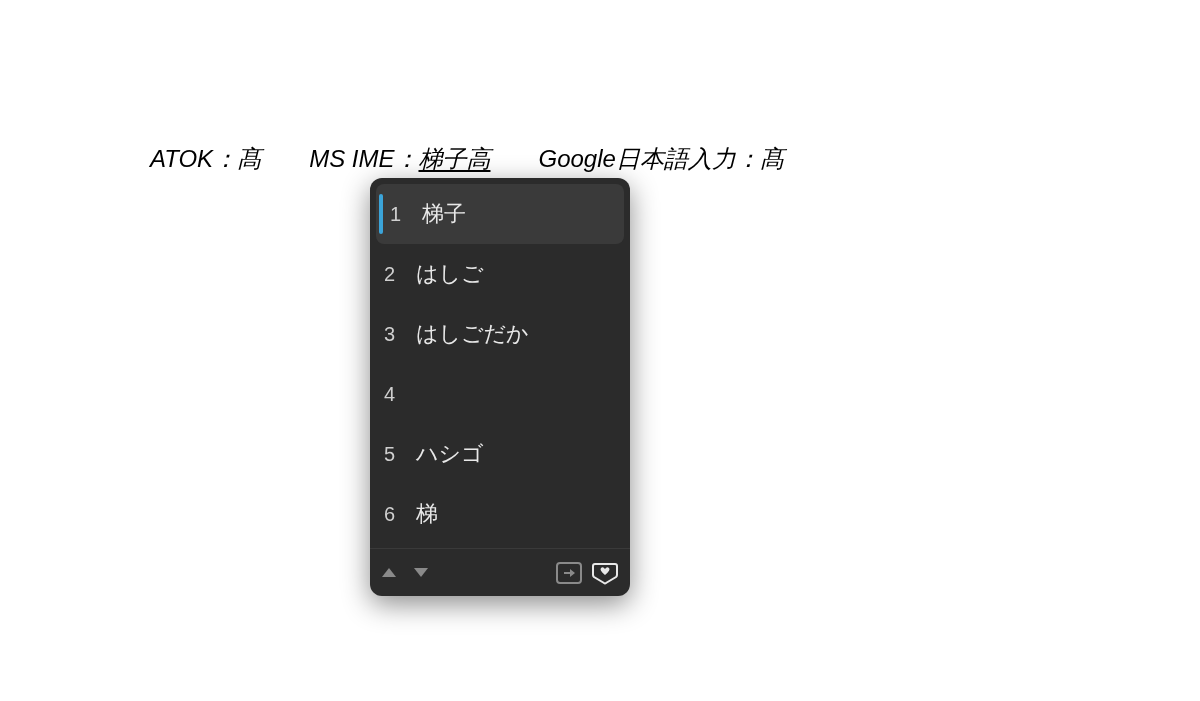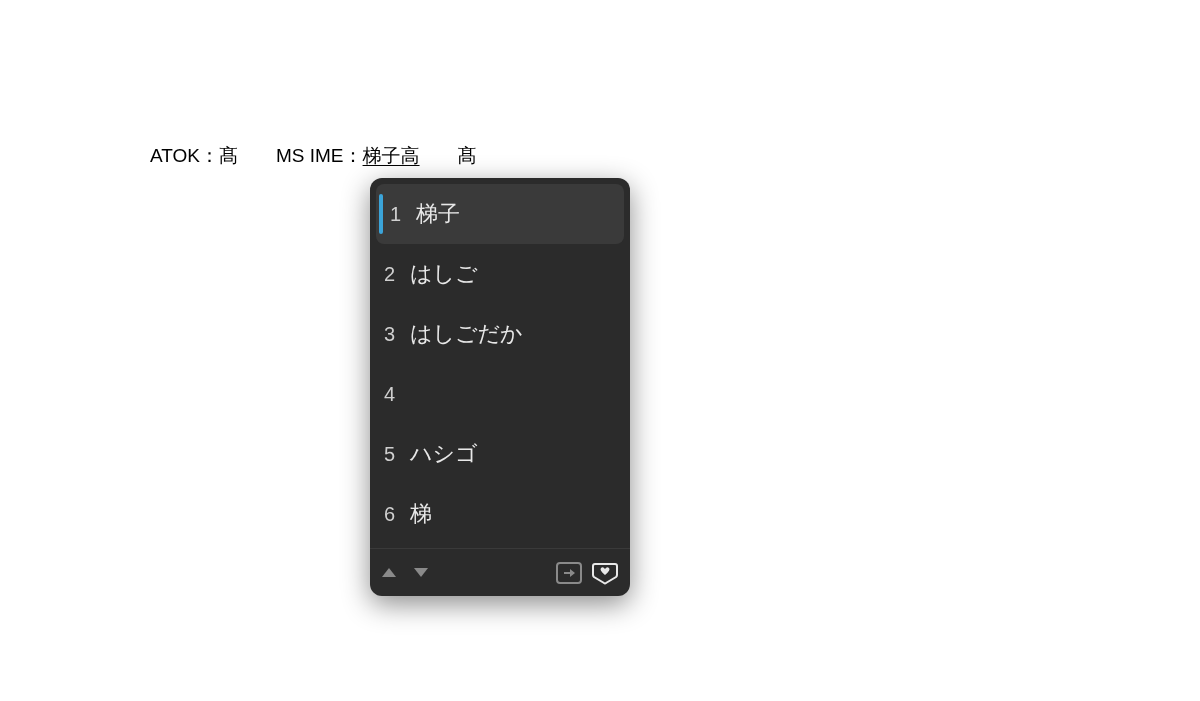--- a/index.html
+++ b/index.html
@@ -12,24 +12,25 @@
       height: 701px;
       background: #ffffff;
       font-family: "Hiragino Sans", "Yu Gothic", "Meiryo", sans-serif;
       position: relative;
     }
     .text-line {
       position: absolute;
       top: 143px;
       left: 150px;
       right: 150px;
-      font-size: 19px;
+      font-size: 24px;
       color: #000;
       display: flex;
       gap: 0;
+      font-style: italic;
     }
     .text-segment {
       white-space: nowrap;
     }
     .ime-composing {
       text-decoration: underline;
       text-underline-offset: 3px;
     }
     .candidate-popup {
       position: absolute;
@@ -71,20 +72,21 @@
     .candidate-number {
       width: 26px;
       text-align: left;
       color: #cfcfcf;
       font-size: 20px;
     }
     .candidate-item.selected .candidate-number {
       margin-left: 6px;
     }
     .candidate-text {
+      margin-left: 6px;
     }
     .candidate-footer {
       display: flex;
       align-items: center;
       justify-content: space-between;
       height: 48px;
       padding: 0 12px;
       border-top: 1px solid #3a3a3a;
       margin-top: 4px;
     }
@@ -155,20 +157,21 @@
 </head>
 <body>
 
 <div class="text-line">
   <span class="text-segment">ATOK：</span>
   <span class="text-segment">髙</span>
   <span class="text-segment">　　</span>
   <span class="text-segment">MS IME：</span>
   <span class="text-segment ime-composing">梯子高</span>
   <span class="text-segment">　　</span>
+  <span class="text-segment">Google日本語入力：</span>
   <span class="text-segment">髙</span>
 </div>
 
 <div class="candidate-popup">
   <div id="candidate-list">
       <div class="candidate-item selected">
         <span class="candidate-number">1</span>
         <span class="candidate-text">梯子</span>
       </div>
       <div class="candidate-item">

